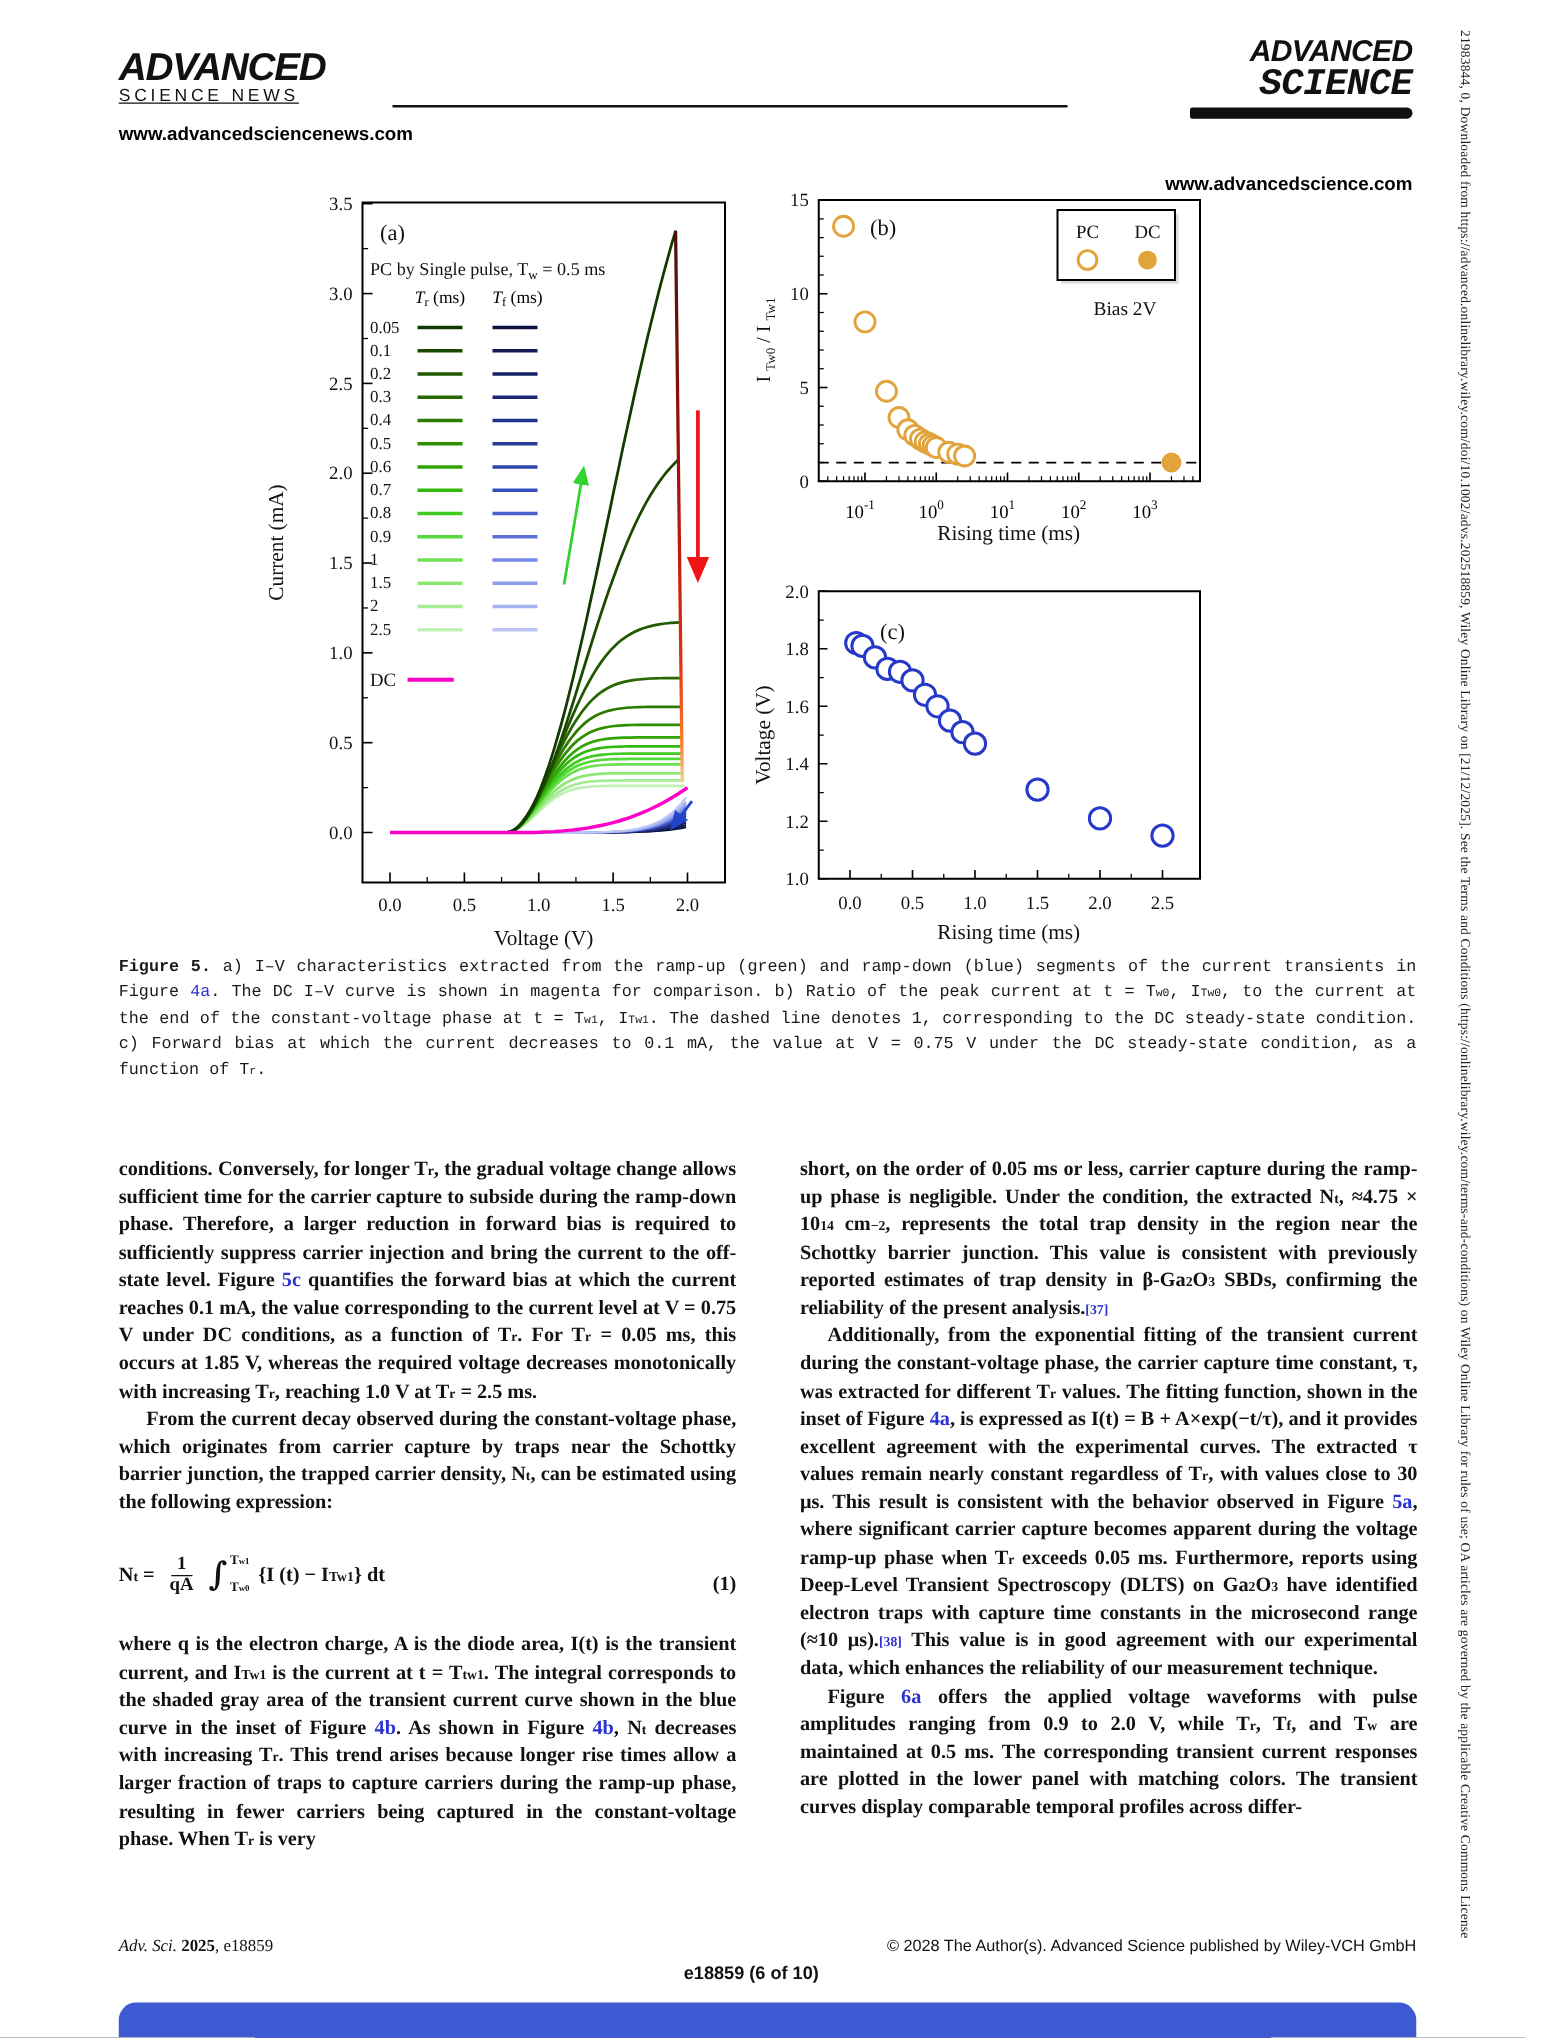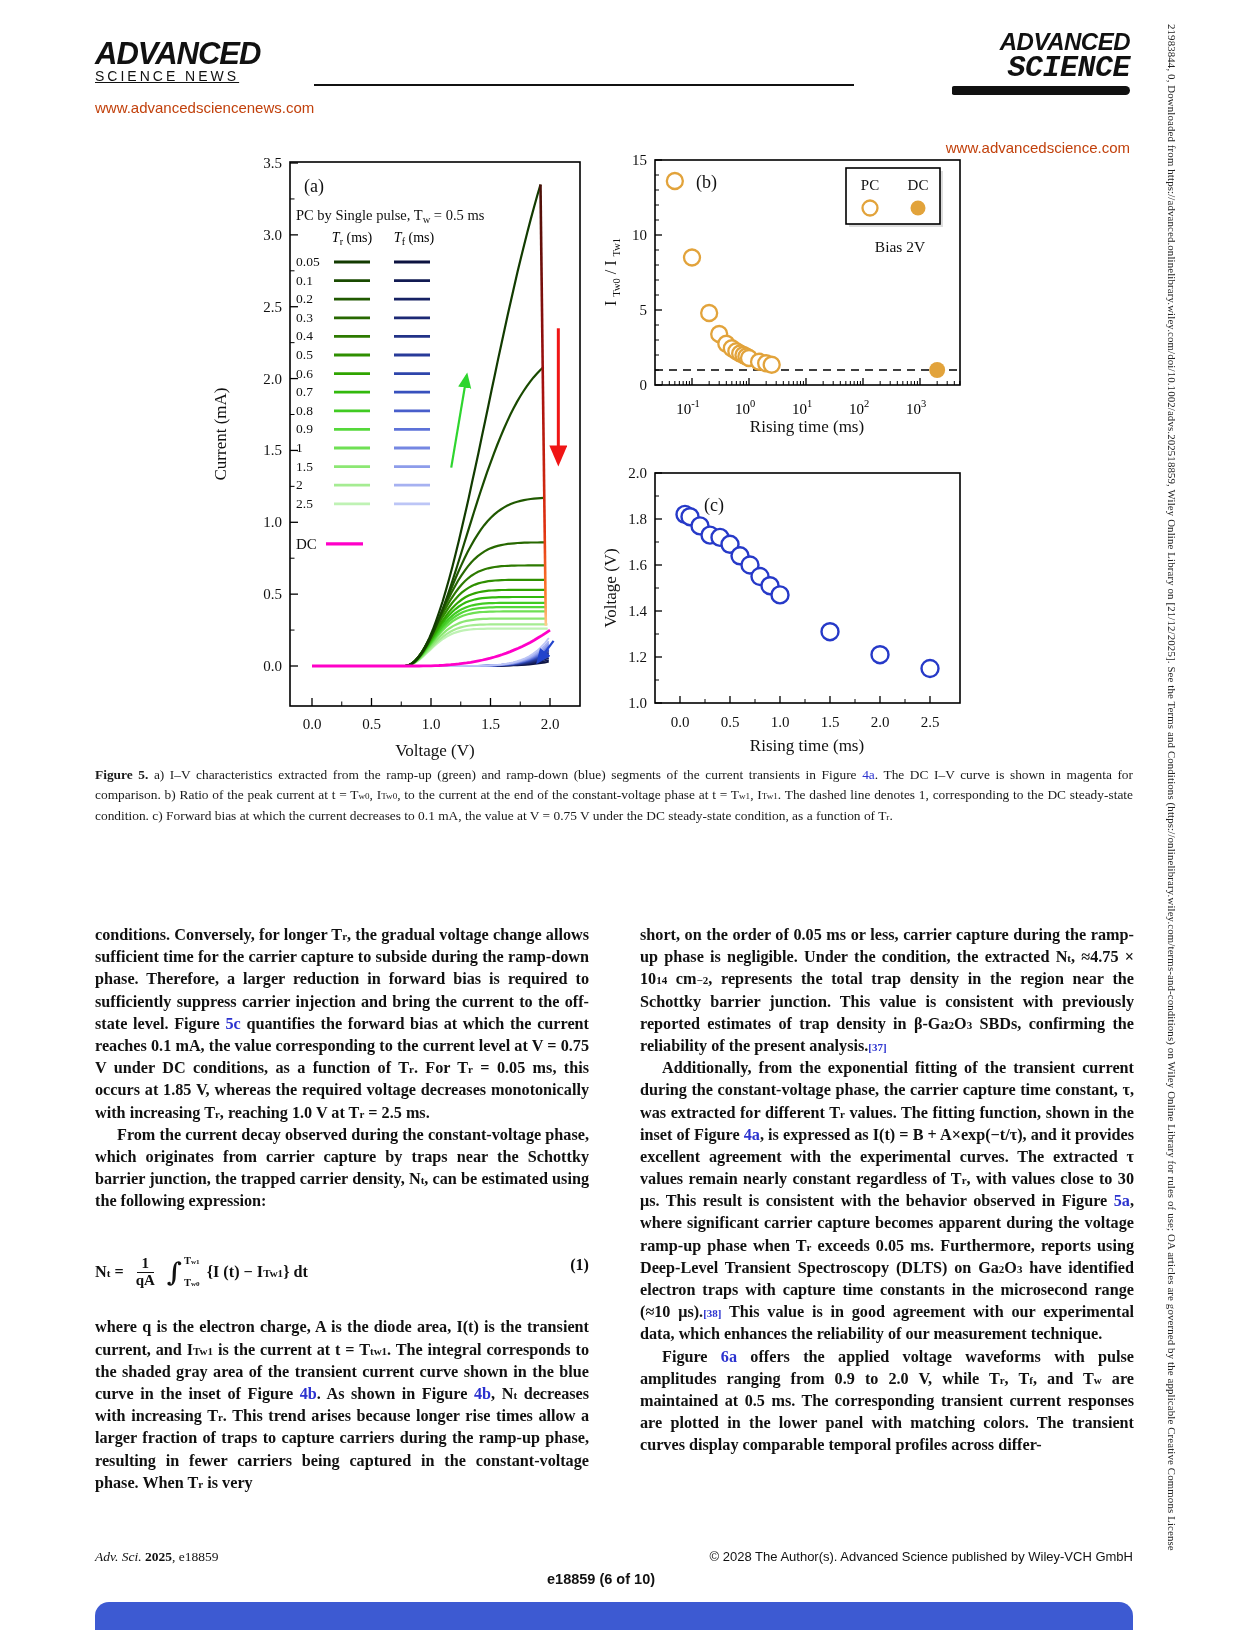--- a/index.html
+++ b/index.html
@@ -8,47 +8,47 @@
   
   .logo-left{position:absolute;left:95px;top:38px;font-family:"Liberation Sans",sans-serif;}
   .logo-left .l1{font-size:31px;font-weight:800;font-style:italic;letter-spacing:-1px;line-height:1;}
   .logo-left .l2{font-size:14px;font-weight:400;letter-spacing:3px;line-height:1.1;text-decoration:underline;}
   .header-rule{position:absolute;left:314px;top:84px;width:540px;height:2px;background:#111;}
   .logo-right{position:absolute;right:111px;top:30px;text-align:right;font-family:"Liberation Sans",sans-serif;}
   .logo-right .l1{font-size:24px;font-weight:800;font-style:italic;letter-spacing:-0.5px;line-height:1;}
   .logo-right .l2{font-size:30px;font-weight:800;font-style:italic;letter-spacing:-0.5px;line-height:0.95;font-family:Liberation Mono, monospace;}
   .logo-right .bar{margin-top:3px;margin-left:auto;width:178px;height:9px;background:#111;
                    border-radius:4px 10px 10px 4px;}
-  .site-url{position:absolute;font-family:"Liberation Sans",sans-serif;font-weight:400;
-            font-size:15px;color:#c2410c;}
+  .site-url{position:absolute;font-family:"Liberation Sans",sans-serif;font-weight:700;
+            font-size:15px;color:#000000;}
   .url-left{left:95px;top:99px;}
   .url-right{right:111px;top:99px;margin-top:40px;}
   
   .figure-area{position:absolute;left:0;top:0;width:1241px;height:1630px;pointer-events:none;}
   .figure-area svg{position:absolute;pointer-events:auto;}
   #panel-a{left:200px;top:140px;}
   #panel-b{left:600px;top:140px;}
   #panel-c{left:600px;top:455px;}
   
   .caption{position:absolute;left:95px;top:765px;width:1038px;
-           font-family:Liberation Serif, serif;font-size:13.4px;line-height:1.52;color:#1a1a1a;
+           font-family:Liberation Mono, monospace;font-size:13.4px;line-height:1.52;color:#1a1a1a;
            text-align:justify;}
   .caption b{font-weight:700;}
   
   .col{position:absolute;top:924px;width:494px;font-size:16.2px;line-height:1.37;
        text-align:justify;font-weight:bold;}
   .col-left{left:95px;}
   .col-right{left:640px;}
   .col p{margin:0;}
   .col p.ind{text-indent:22px;}
   .ref{color:#2b32cf;cursor:pointer;}
   sub{font-size:68%;vertical-align:-18%;line-height:0;}
   sup{font-size:68%;vertical-align:38%;line-height:0;}
   
-  .equation{display:flex;align-items:flex-start;margin:42px 0 26px 0;font-size:16.2px;}
+  .equation{display:flex;align-items:flex-end;margin:30px 0 26px 0;font-size:16.2px;}
   .eq-body{display:inline-flex;align-items:center;gap:7px;}
   .frac{display:inline-flex;flex-direction:column;align-items:center;font-size:15px;line-height:1.05;}
   .frac .num{padding:0 5px;border-bottom:1.3px solid #111;}
   .frac .den{padding:0 5px;}
   .integral{display:inline-flex;align-items:center;}
   .int-sym{font-size:26px;line-height:1;font-family:"DejaVu Serif",serif;}
   .lims{display:inline-flex;flex-direction:column;justify-content:space-between;height:36px;
         font-size:10.5px;margin-left:2px;}
   .eq-num{margin-left:auto;}
   

